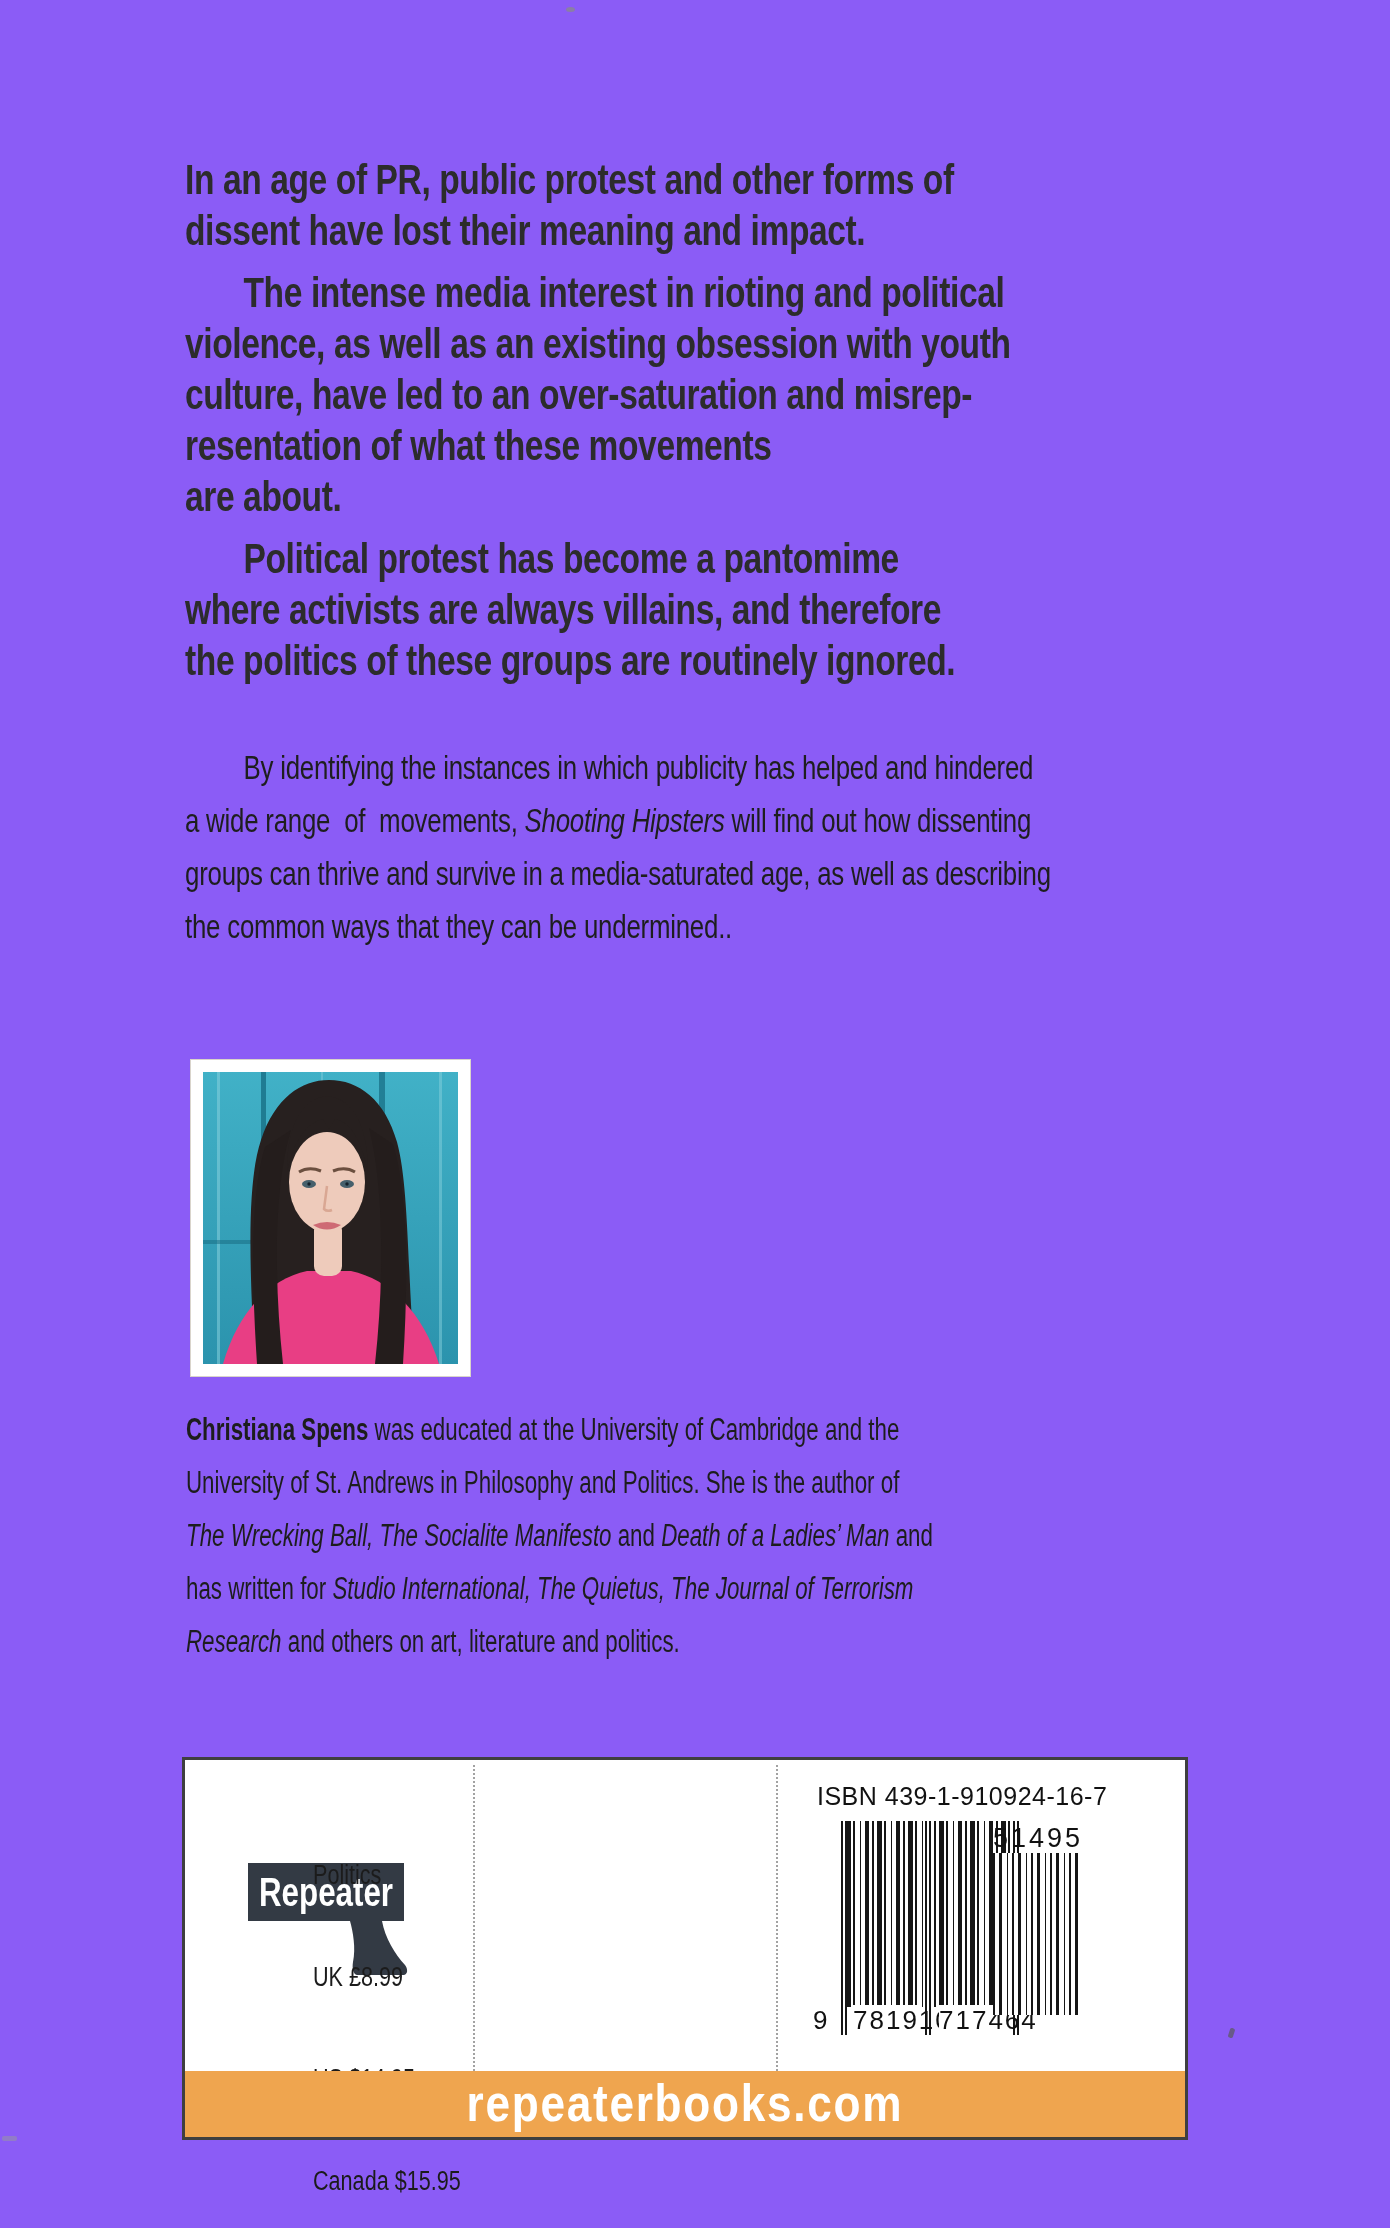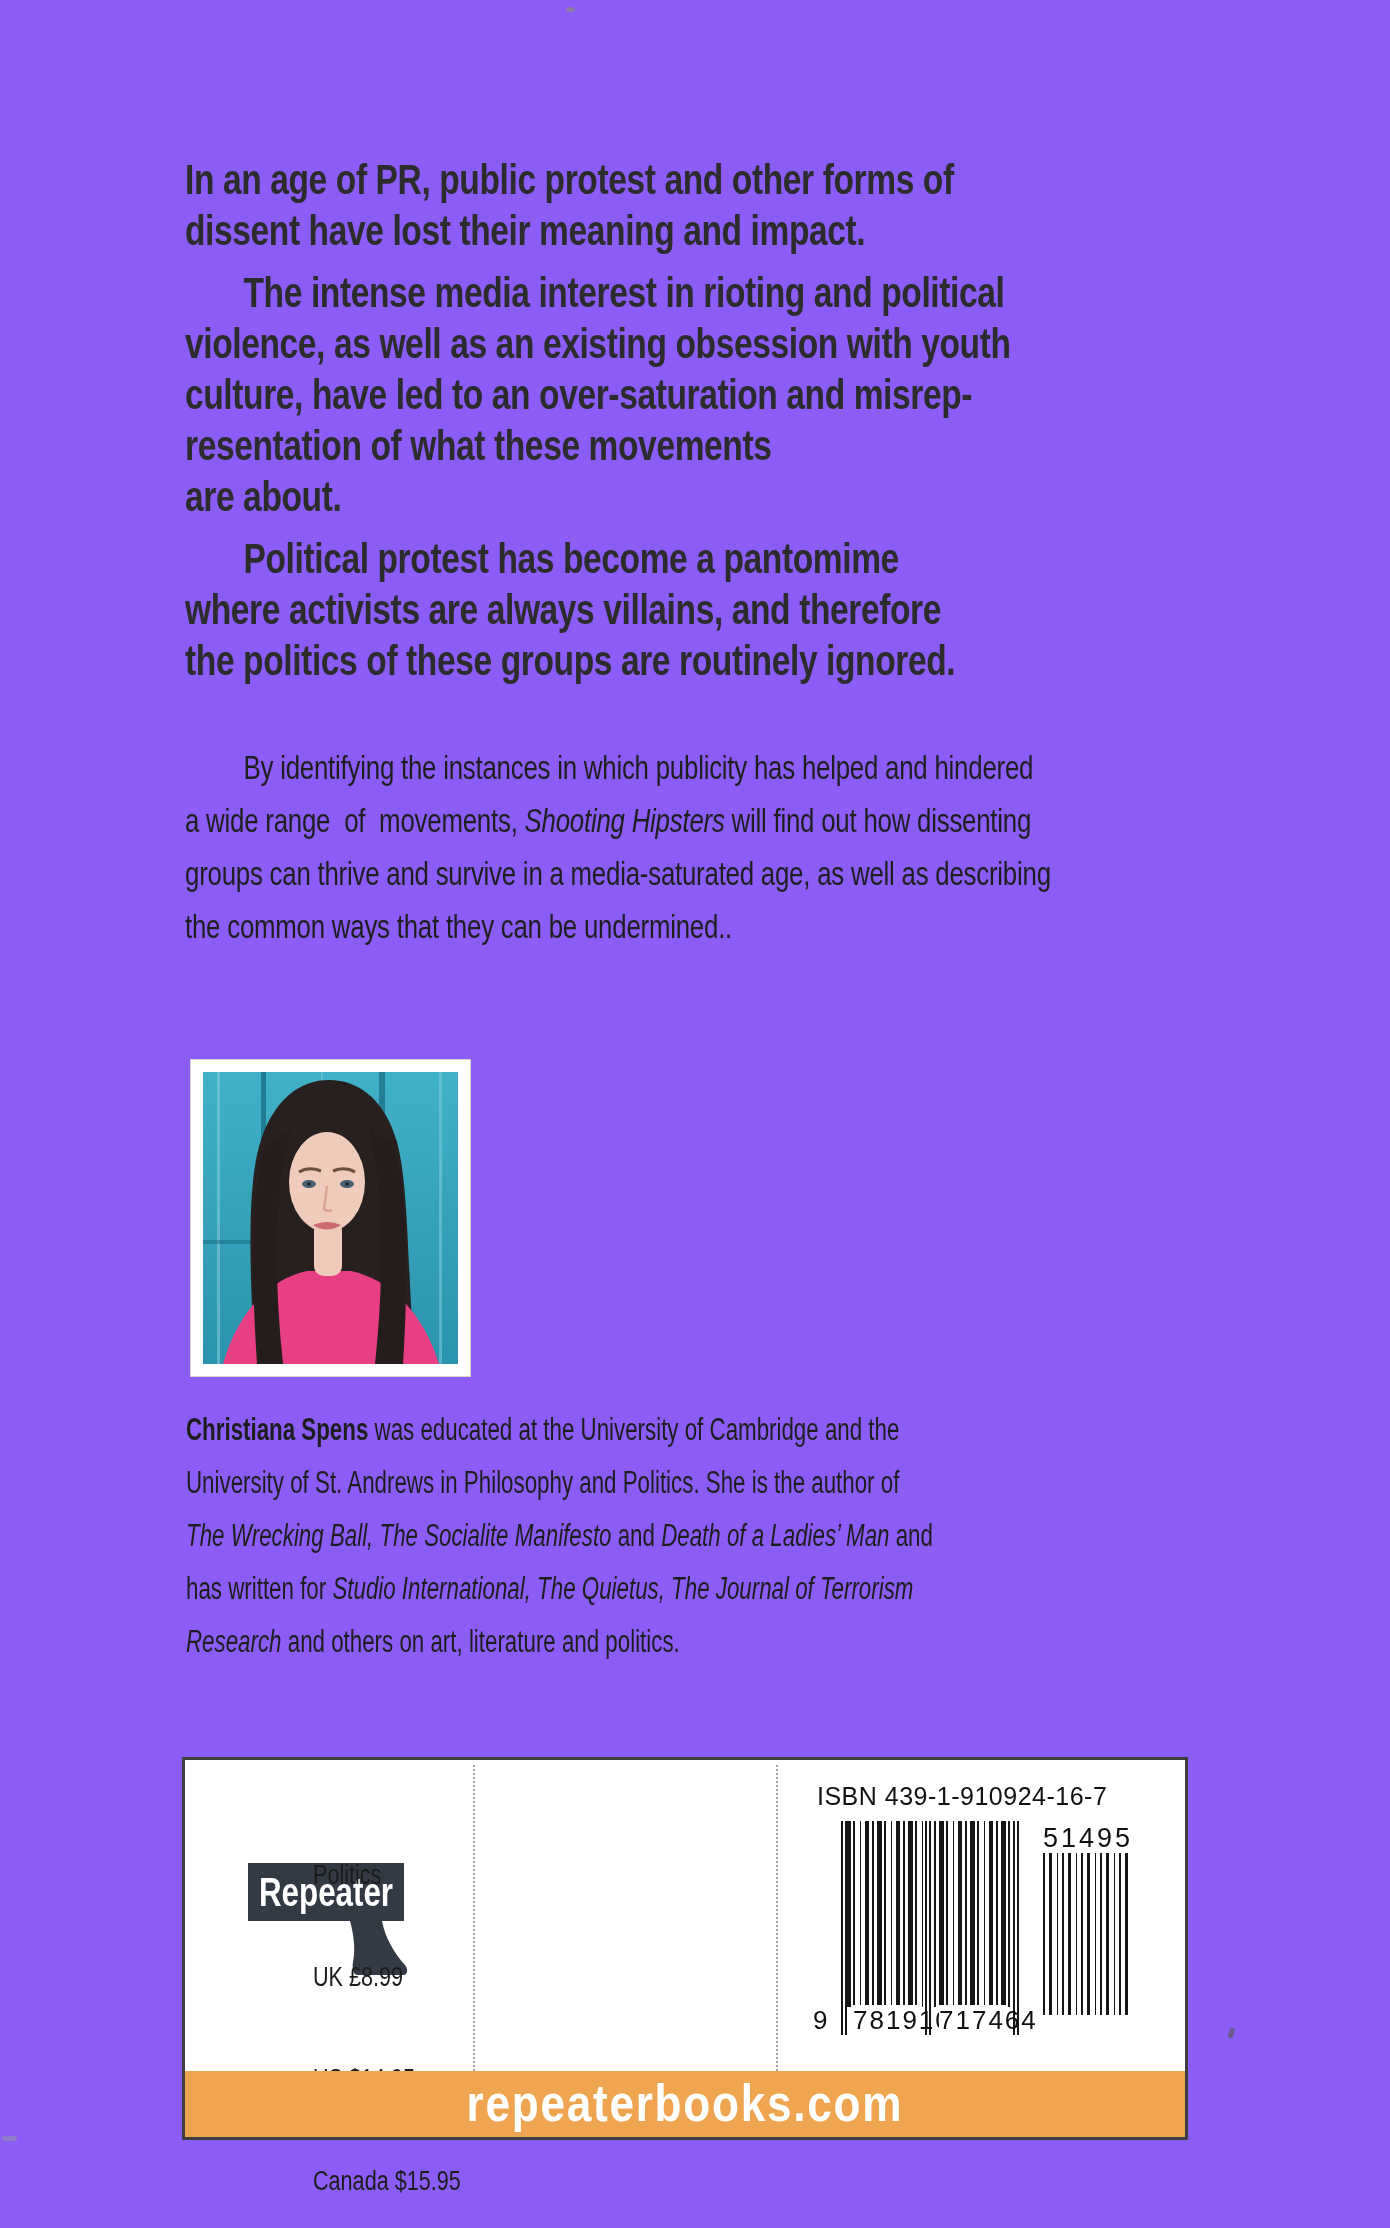--- a/index.html
+++ b/index.html
@@ -76,21 +76,21 @@
   .bc-band{position:absolute;left:5px;right:5px;top:186px;height:28px;background:#fff;}
   .guard{
     position:absolute;top:0;height:214px;width:6px;
     background:linear-gradient(90deg,#161616 0 2px,#fff 2px 4px,#161616 4px 6px);
   }
   .guard.g1{left:0;} .guard.g2{left:84px;} .guard.g3{left:172px;}
   .bc-digits{position:absolute;top:184px;left:0;right:0;font-size:26px;letter-spacing:2px;color:#111;}
   .bc-digits .lead{position:absolute;left:-28px;}
   .bc-digits .grp1{position:absolute;left:12px;width:68px;text-align:center;background:#fff;}
   .bc-digits .grp2{position:absolute;left:98px;width:68px;text-align:center;background:#fff;}
-  .bc-addon{position:absolute;left:858px;top:63px;width:90px;height:192px;}
+  .bc-addon{position:absolute;left:808px;top:63px;width:90px;height:192px;}
   .addon-num{text-align:center;font-size:27px;letter-spacing:3px;color:#111;height:26px;}
   .addon-bars{
     position:absolute;left:0;right:0;top:30px;bottom:0;
     background:repeating-linear-gradient(90deg,
       #161616 0 2px,#fff 2px 6px,#161616 6px 9px,#fff 9px 14px,
       #161616 14px 15px,#fff 15px 19px);
   }
   .webbar{
     position:absolute;left:0;right:0;bottom:0;height:66px;
     background:#efa54f;text-align:center;

